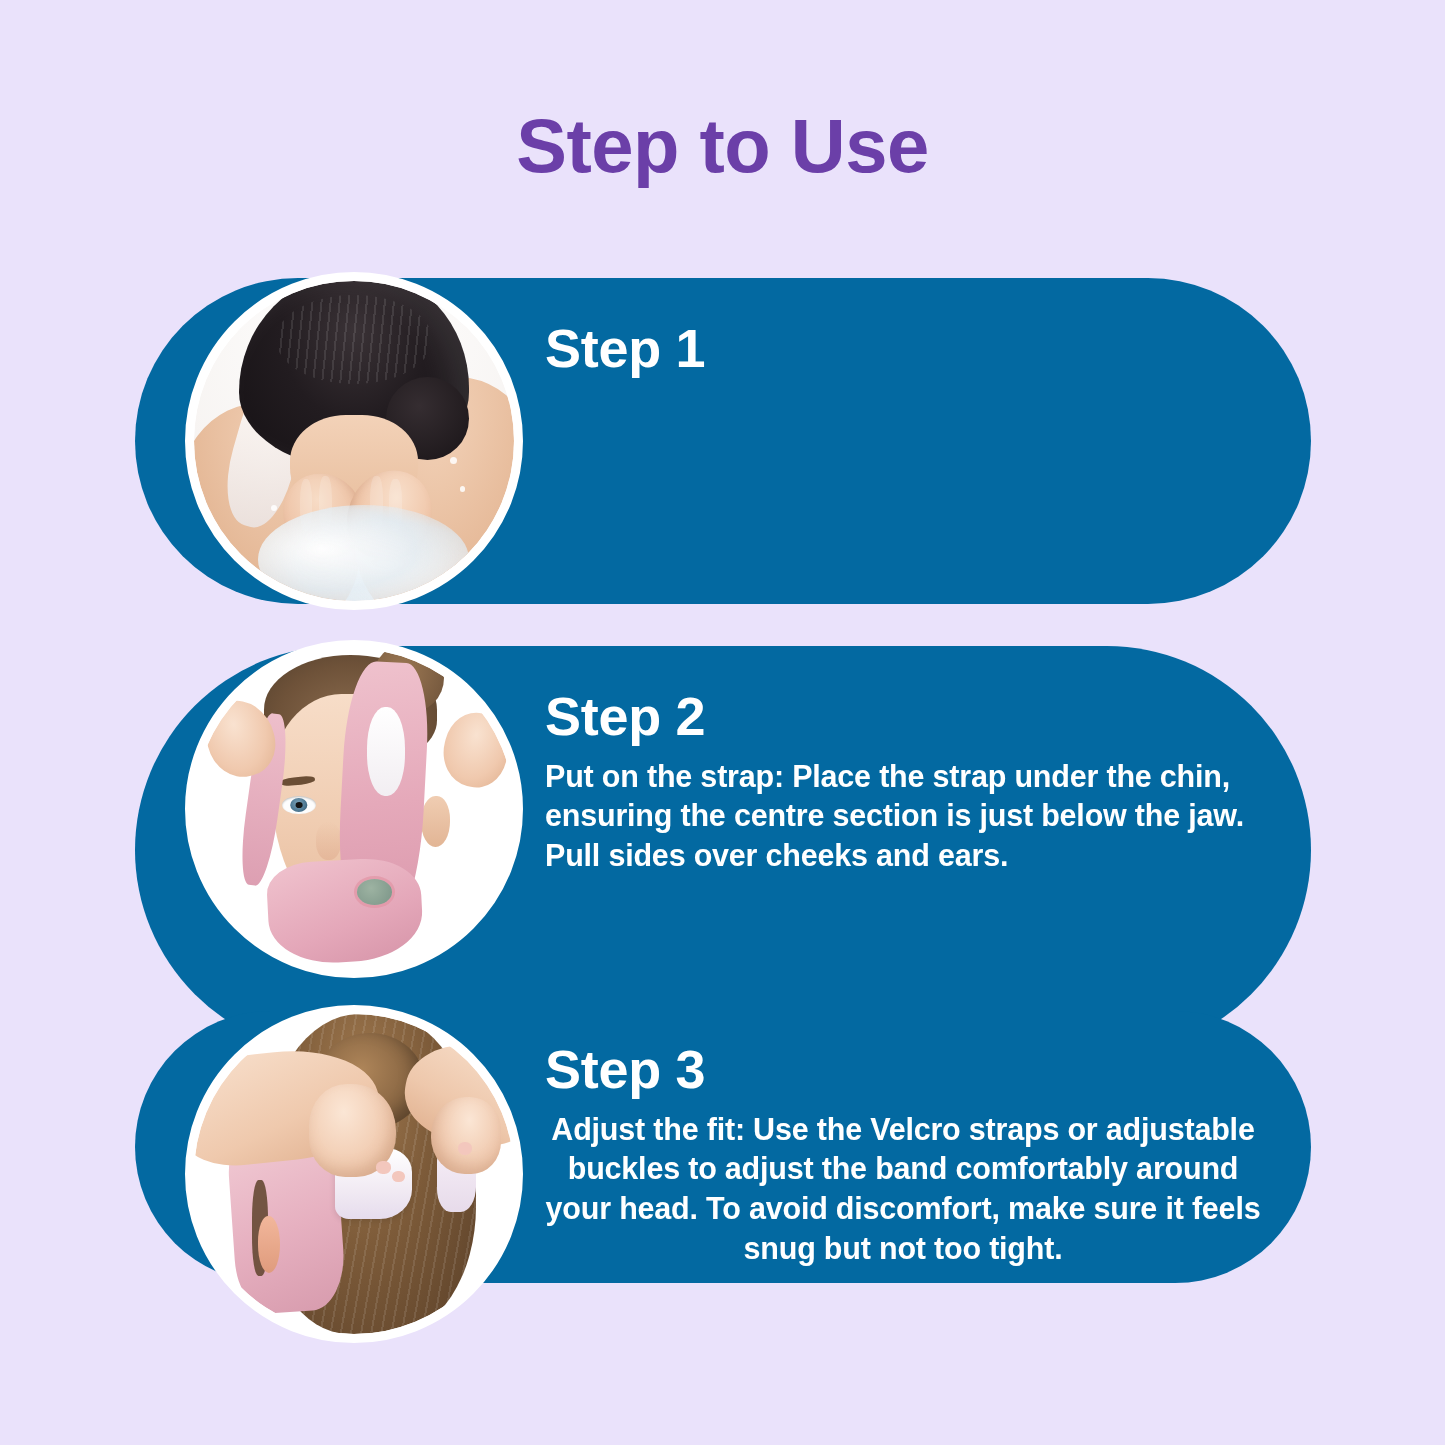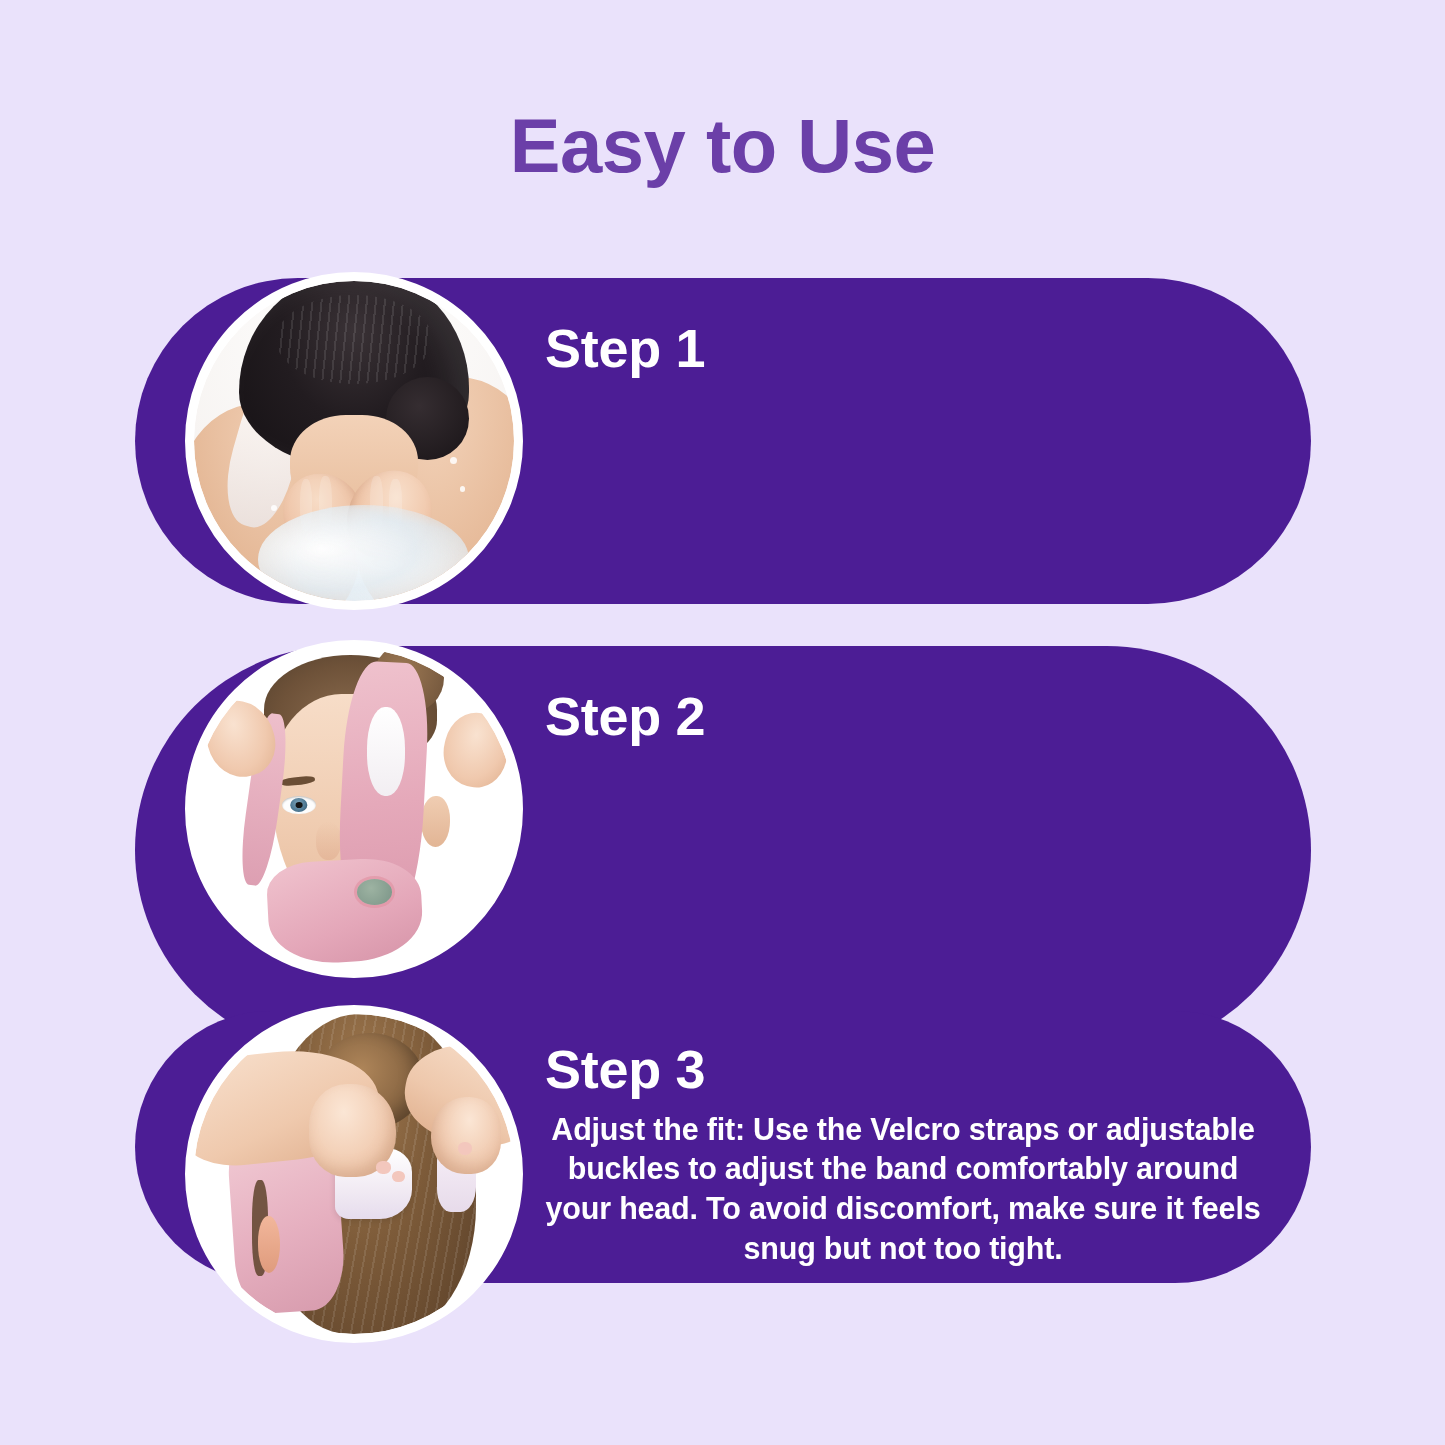--- a/index.html
+++ b/index.html
@@ -29,21 +29,21 @@
     line-height:1.0;
   }
 
   
   .steps { position:absolute; top:0; left:0; width:1445px; height:1445px; }
 
   .step-card {
     position:absolute;
     left:135px;
     width:1176px;
-    background:#4c1d95;
+    background:#0369a1;
     border-radius:400px;
   }
   .step-card.s1 { top:278px;  height:326px; }
   .step-card.s2 { top:646px;  height:408px; }
   .step-card.s3 { top:1011px; height:272px; }
 
   
   .step-photo {
     position:absolute;
     left:50px; top:-6px;
@@ -383,21 +383,21 @@
     position:absolute;
     background:#f3c7bd;
     border-radius:45%;
   }
 </style>
 </head>
 <body>
 
 <div class="page">
 
-  <div class="page-title">Easy to Use</div>
+  <div class="page-title">Step to Use</div>
 
   <div class="steps">
 
     <div class="step-card s1">
 
       <div class="step-photo">
         <div class="photo-inner">
           <div class="art-wash">
             <div class="aw-bg"></div>
             <div class="aw-shoulder-l"></div>
@@ -451,20 +451,21 @@
             <div class="as-chin-band"></div>
             <div class="as-dot"></div>
             <div class="as-hand l"></div>
             <div class="as-hand r"></div>
           </div>
         </div>
       </div>
 
       <div class="step-text">
         <div class="step-heading">Step 2</div>
+        <div class="step-body">Put on the strap: Place the strap under the chin, ensuring the centre section is just below the jaw. Pull sides over cheeks and ears.</div>
       </div>
     </div>
 
     <div class="step-card s3">
 
       <div class="step-photo">
         <div class="photo-inner">
           <div class="art-back">
             <div class="ab-hair"></div>
             <div class="ab-bun"></div>

